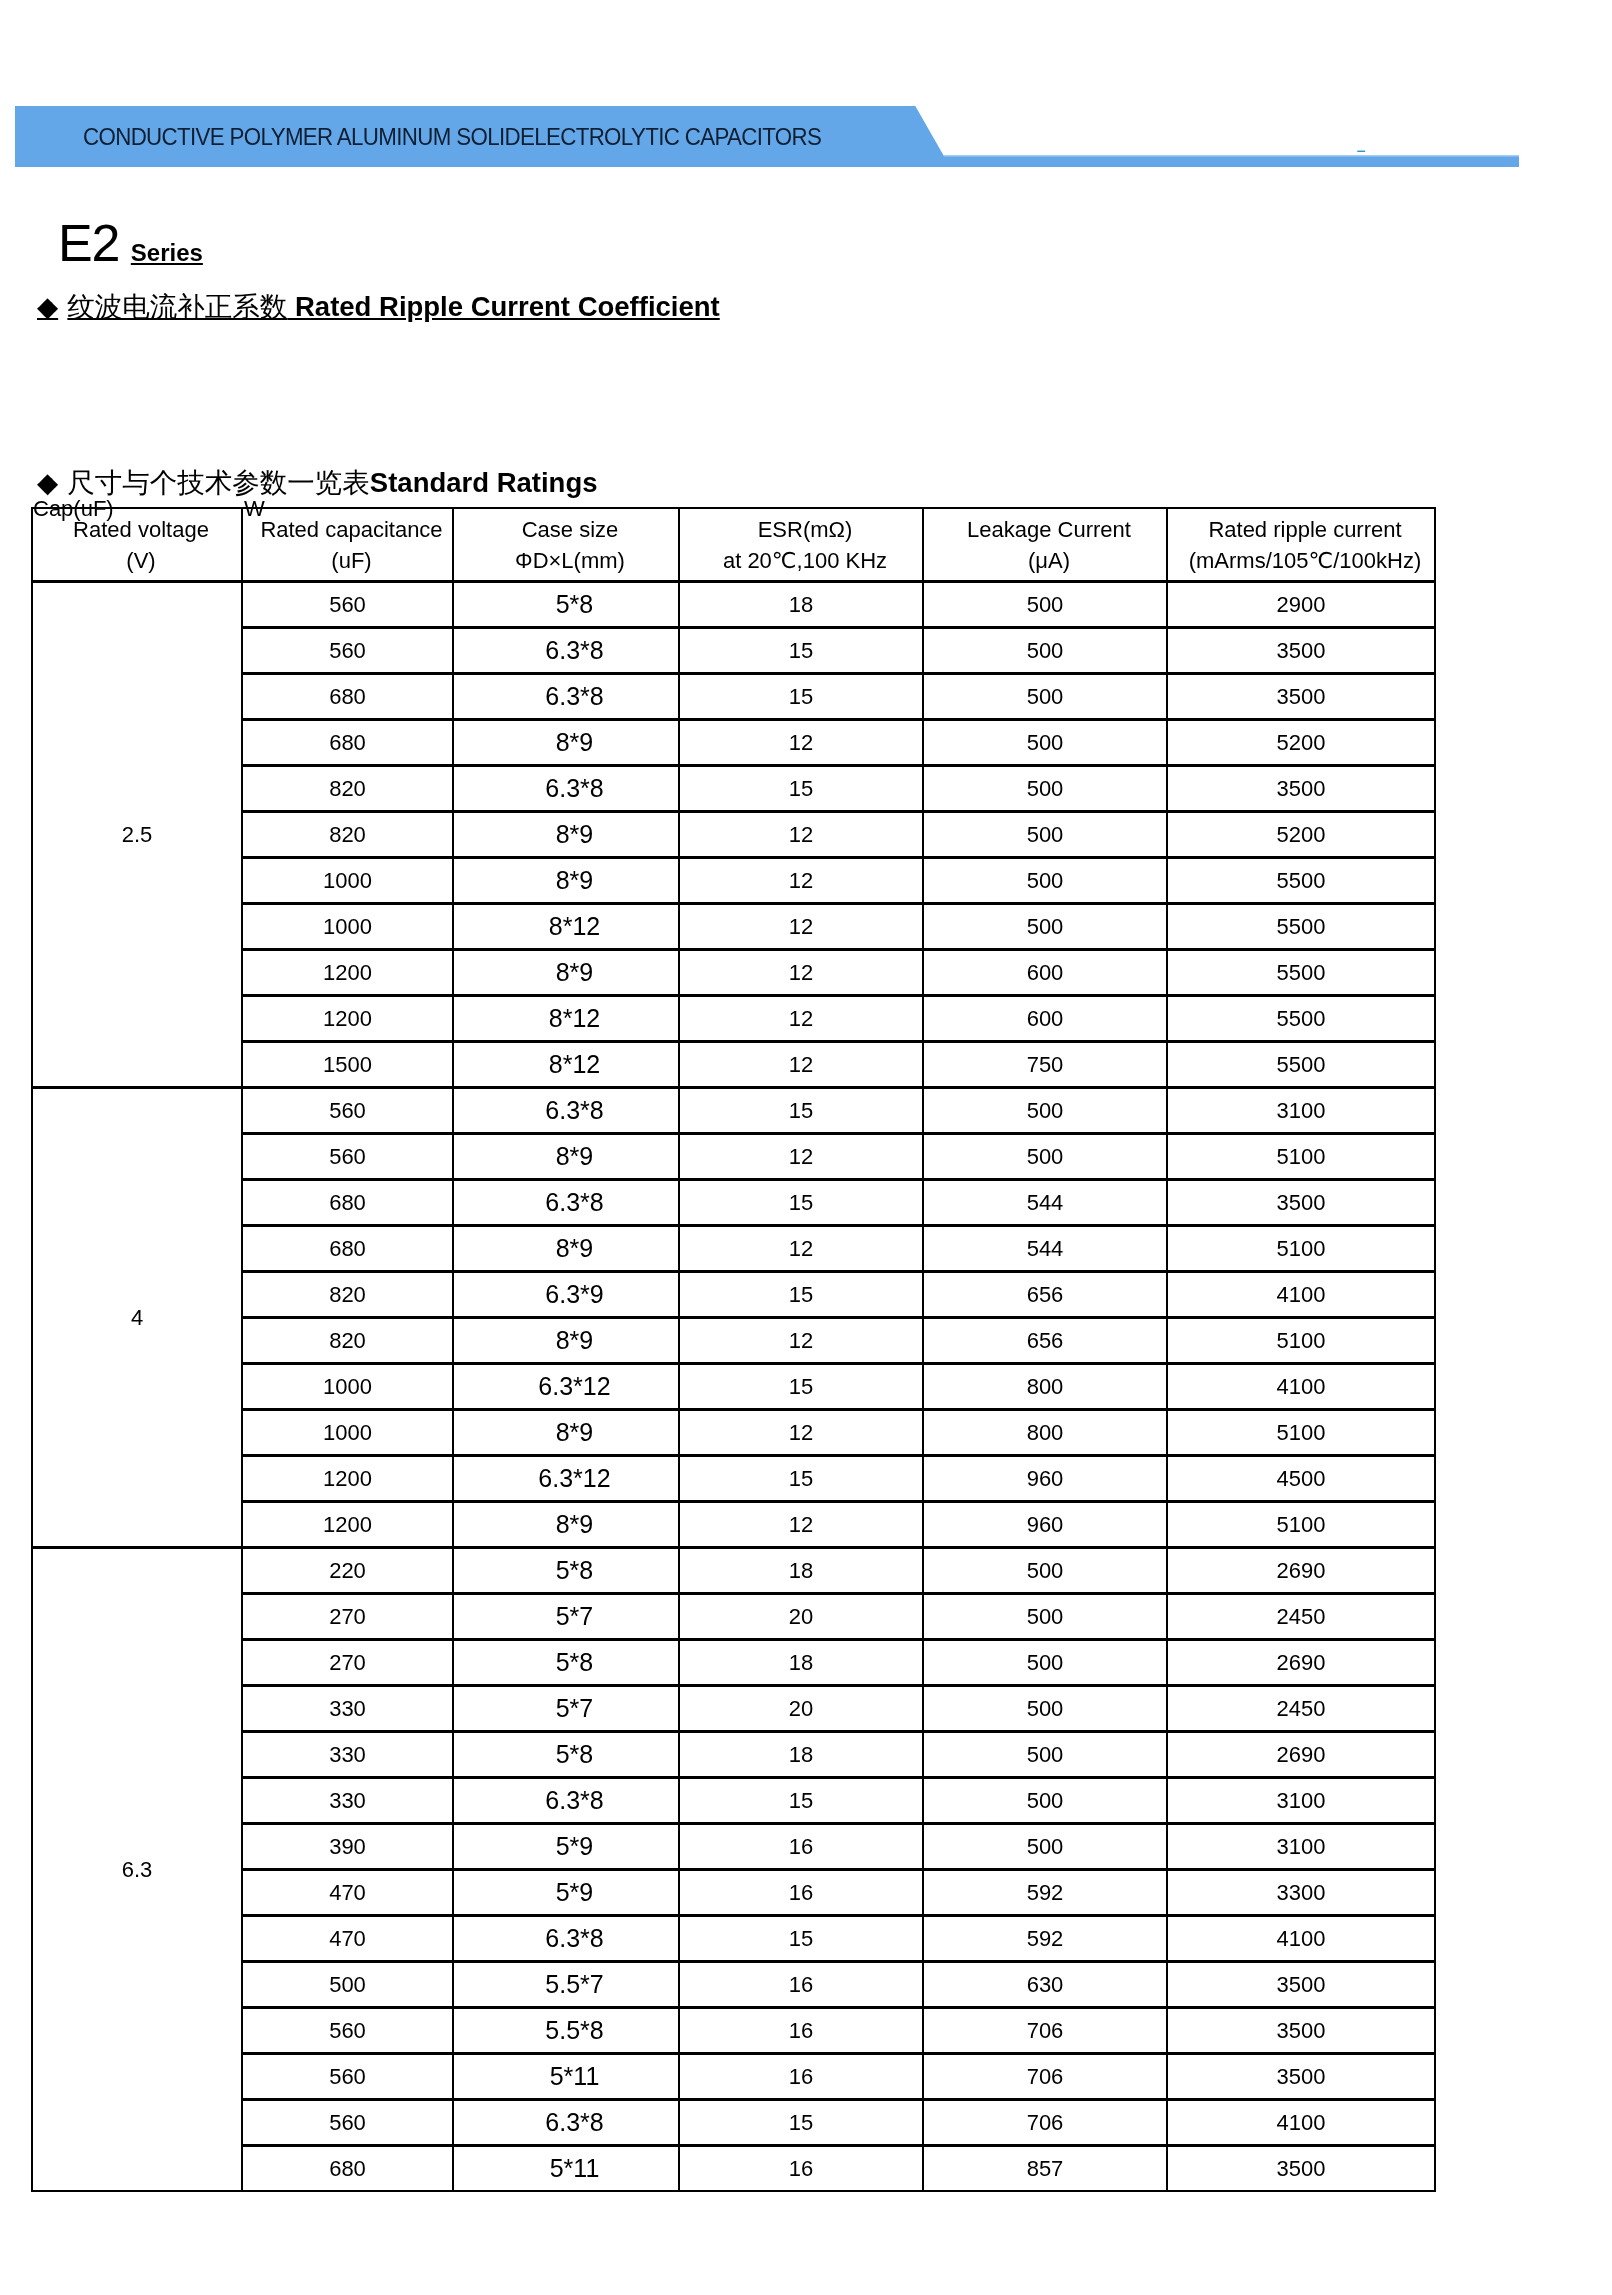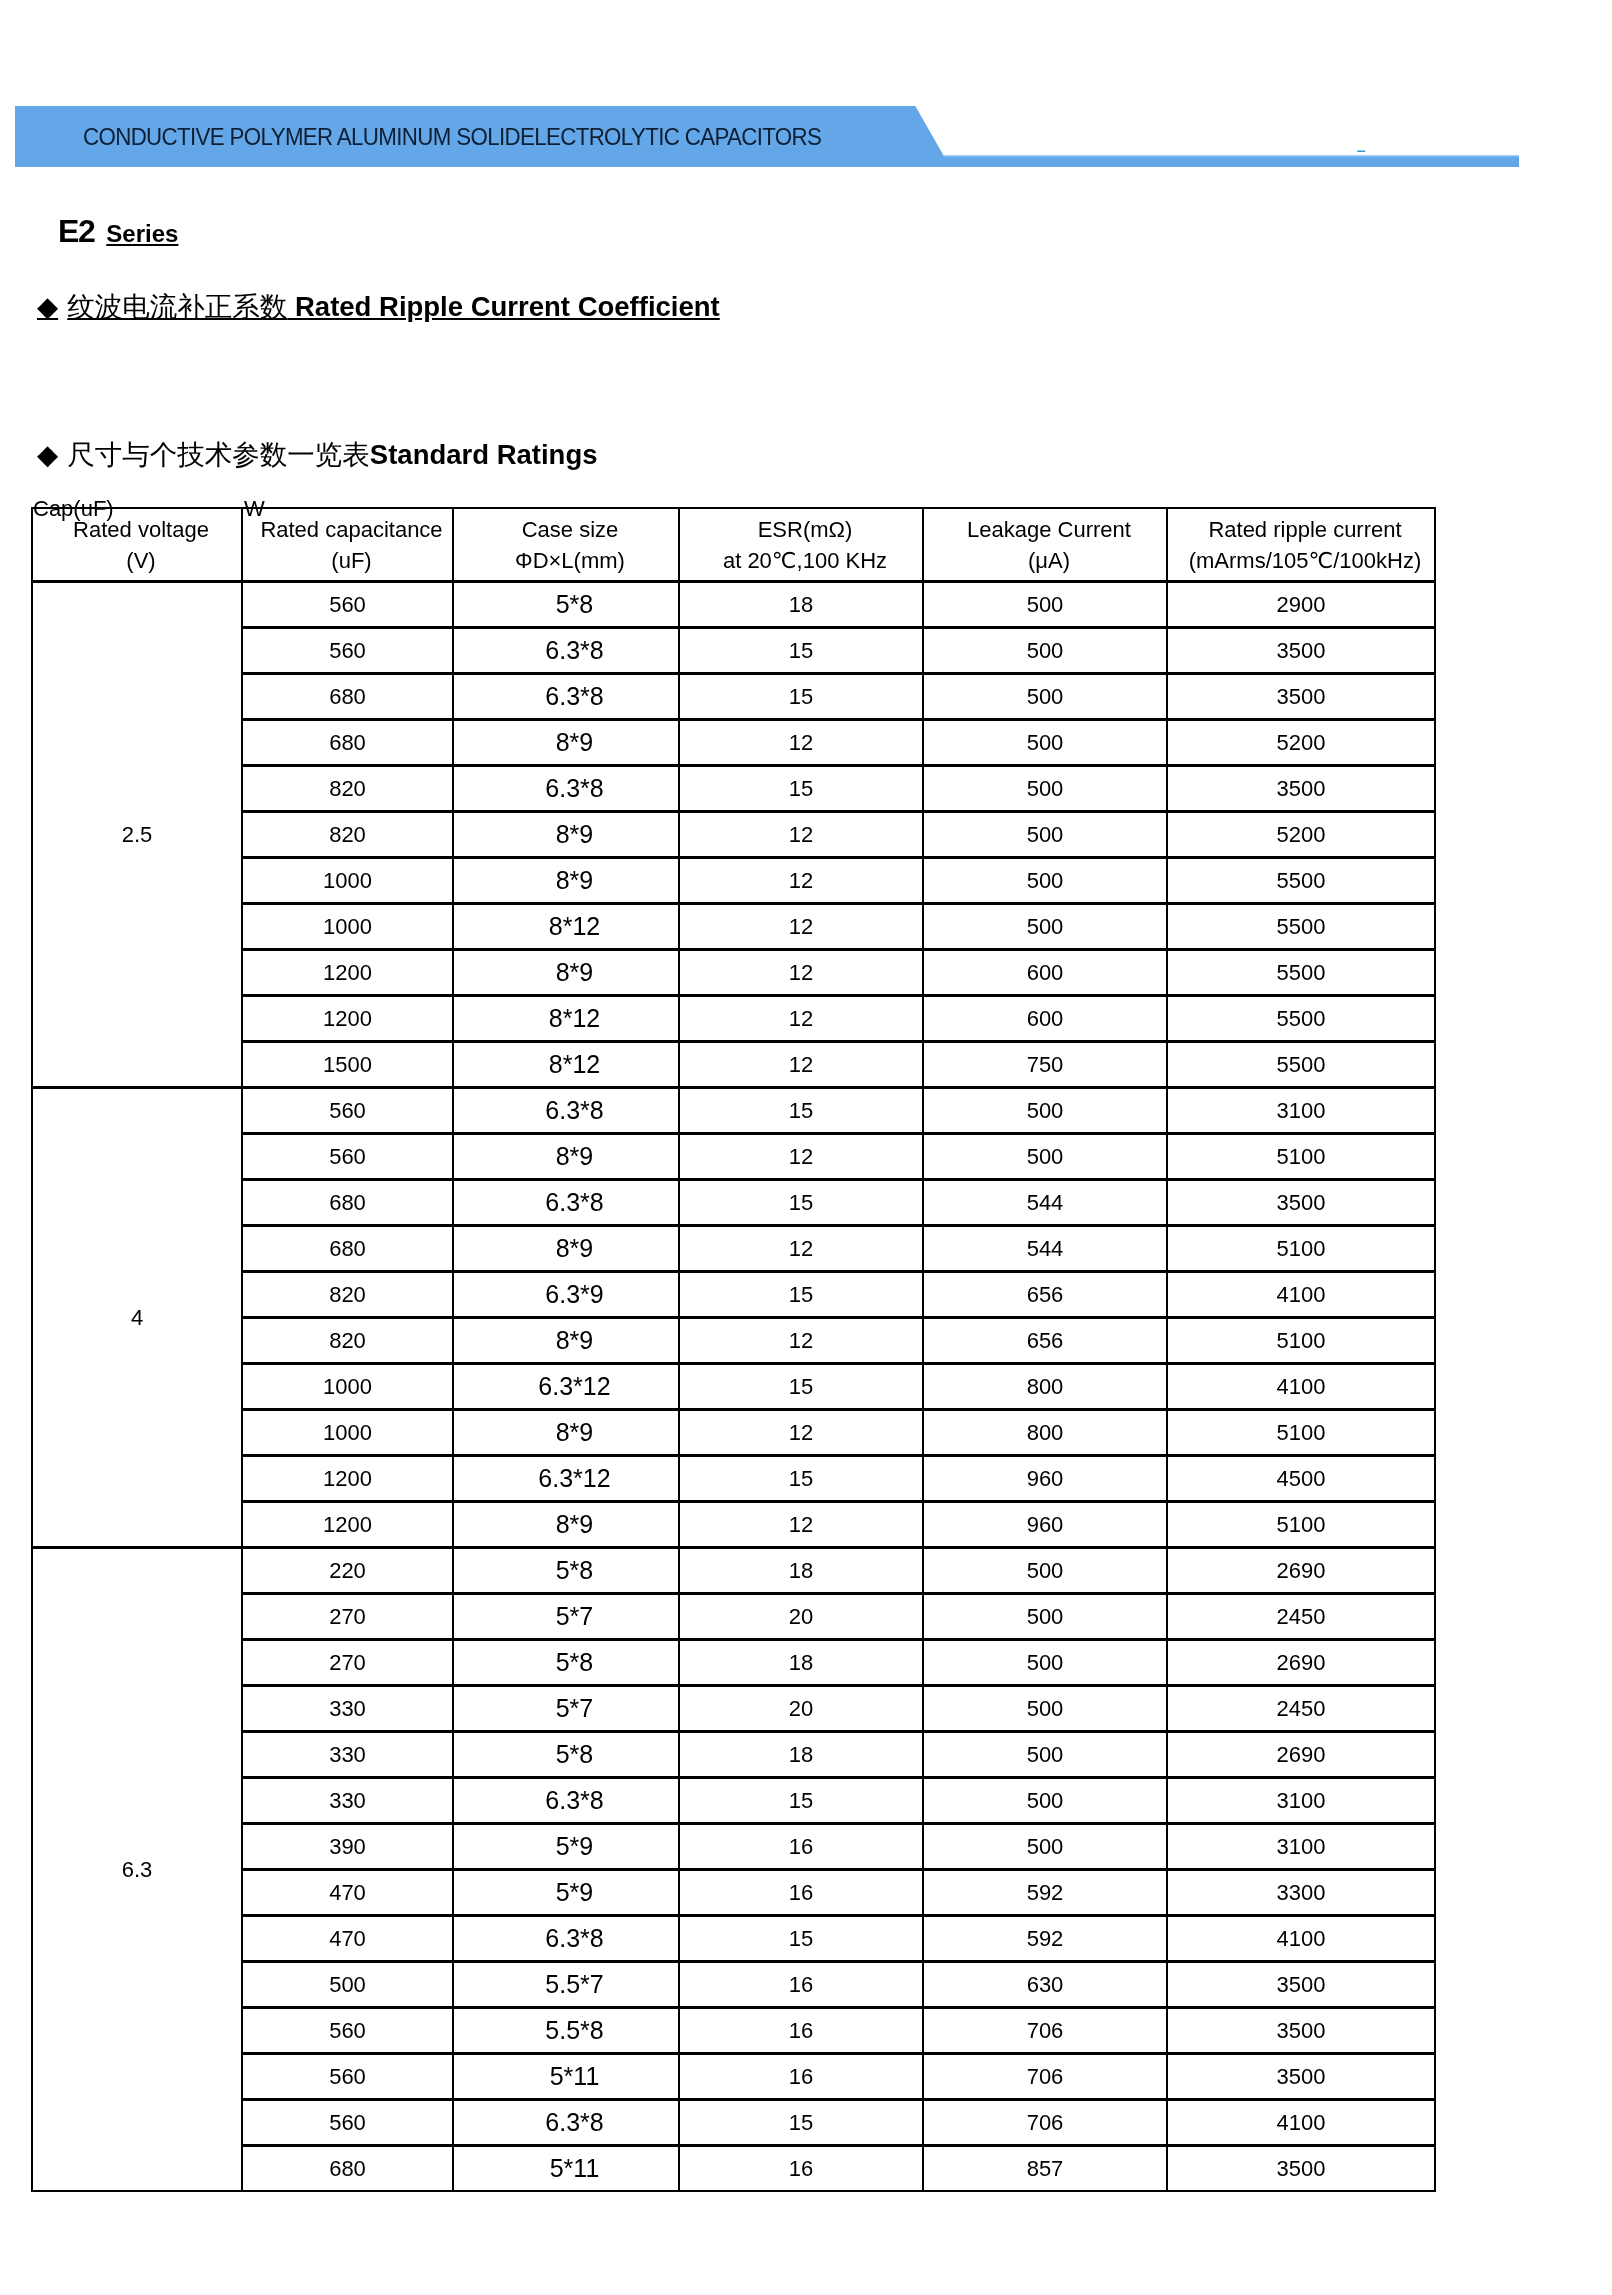--- a/index.html
+++ b/index.html
@@ -3,21 +3,21 @@
 <meta charset="utf-8">
 <style>
   html, body { margin:0; padding:0; background:#ffffff; }
   body { width:1613px; height:2295px; position:relative; overflow:hidden;
          font-family:"Liberation Sans", "DejaVu Sans", sans-serif; color:#000; }
   .banner { position:absolute; left:15px; top:106px; width:1504px; height:61px; }
   .banner svg { position:absolute; left:0; top:0; }
   .banner-title { position:absolute; left:68px; top:17px; font-size:24px; letter-spacing:-0.7px;
                   font-family:"Liberation Sans", sans-serif; color:#0f1f33; white-space:nowrap; transform:scaleX(0.93); transform-origin:left center; }
   .series { position:absolute; left:58px; top:213px; white-space:nowrap; }
-  .series .big { font-size:32px; font-weight:bold; letter-spacing:-1.3px; }
+  .series .big { font-size:52px; font-weight:normal; letter-spacing:-1.3px; }
   .series .small { font-size:24px; font-weight:bold; margin-left:11.8px;text-decoration:underline; }
   .heading { position:absolute; left:37px; font-size:27.5px; white-space:nowrap; }
   .heading .en { font-weight:bold; }
   .heading .diamond { margin-right:9.2px; }
   table { position:absolute; border-collapse:collapse; table-layout:fixed; }
   td, th { border:2px solid #000; text-align:center; vertical-align:middle; padding:0;
            font-weight:normal; font-size:22px; }
   .coef { left:31px; top:336px; width:1403px; }
   .coef td { height:50px; }
   .ratings { left:31px; top:507px; width:1403px; }
@@ -55,21 +55,21 @@
     <col style="width:421px">
       <col style="width:226px">
       <col style="width:244px">
       <col style="width:244px">
       <col style="width:268px">
   </colgroup>
   <tbody>
 </tbody>
   </table>
 
-<div class="heading" style="top:437px;">
+<div class="heading" style="top:465px;">
   <span class="diamond">◆</span><span>尺寸与个技术参数一览表</span><span class="en">Standard Ratings</span>
 </div>
 
 <table class="ratings" id="ratings">
   <colgroup>
     <col style="width:210px">
       <col style="width:211px">
       <col style="width:226px">
       <col style="width:244px">
       <col style="width:244px">

